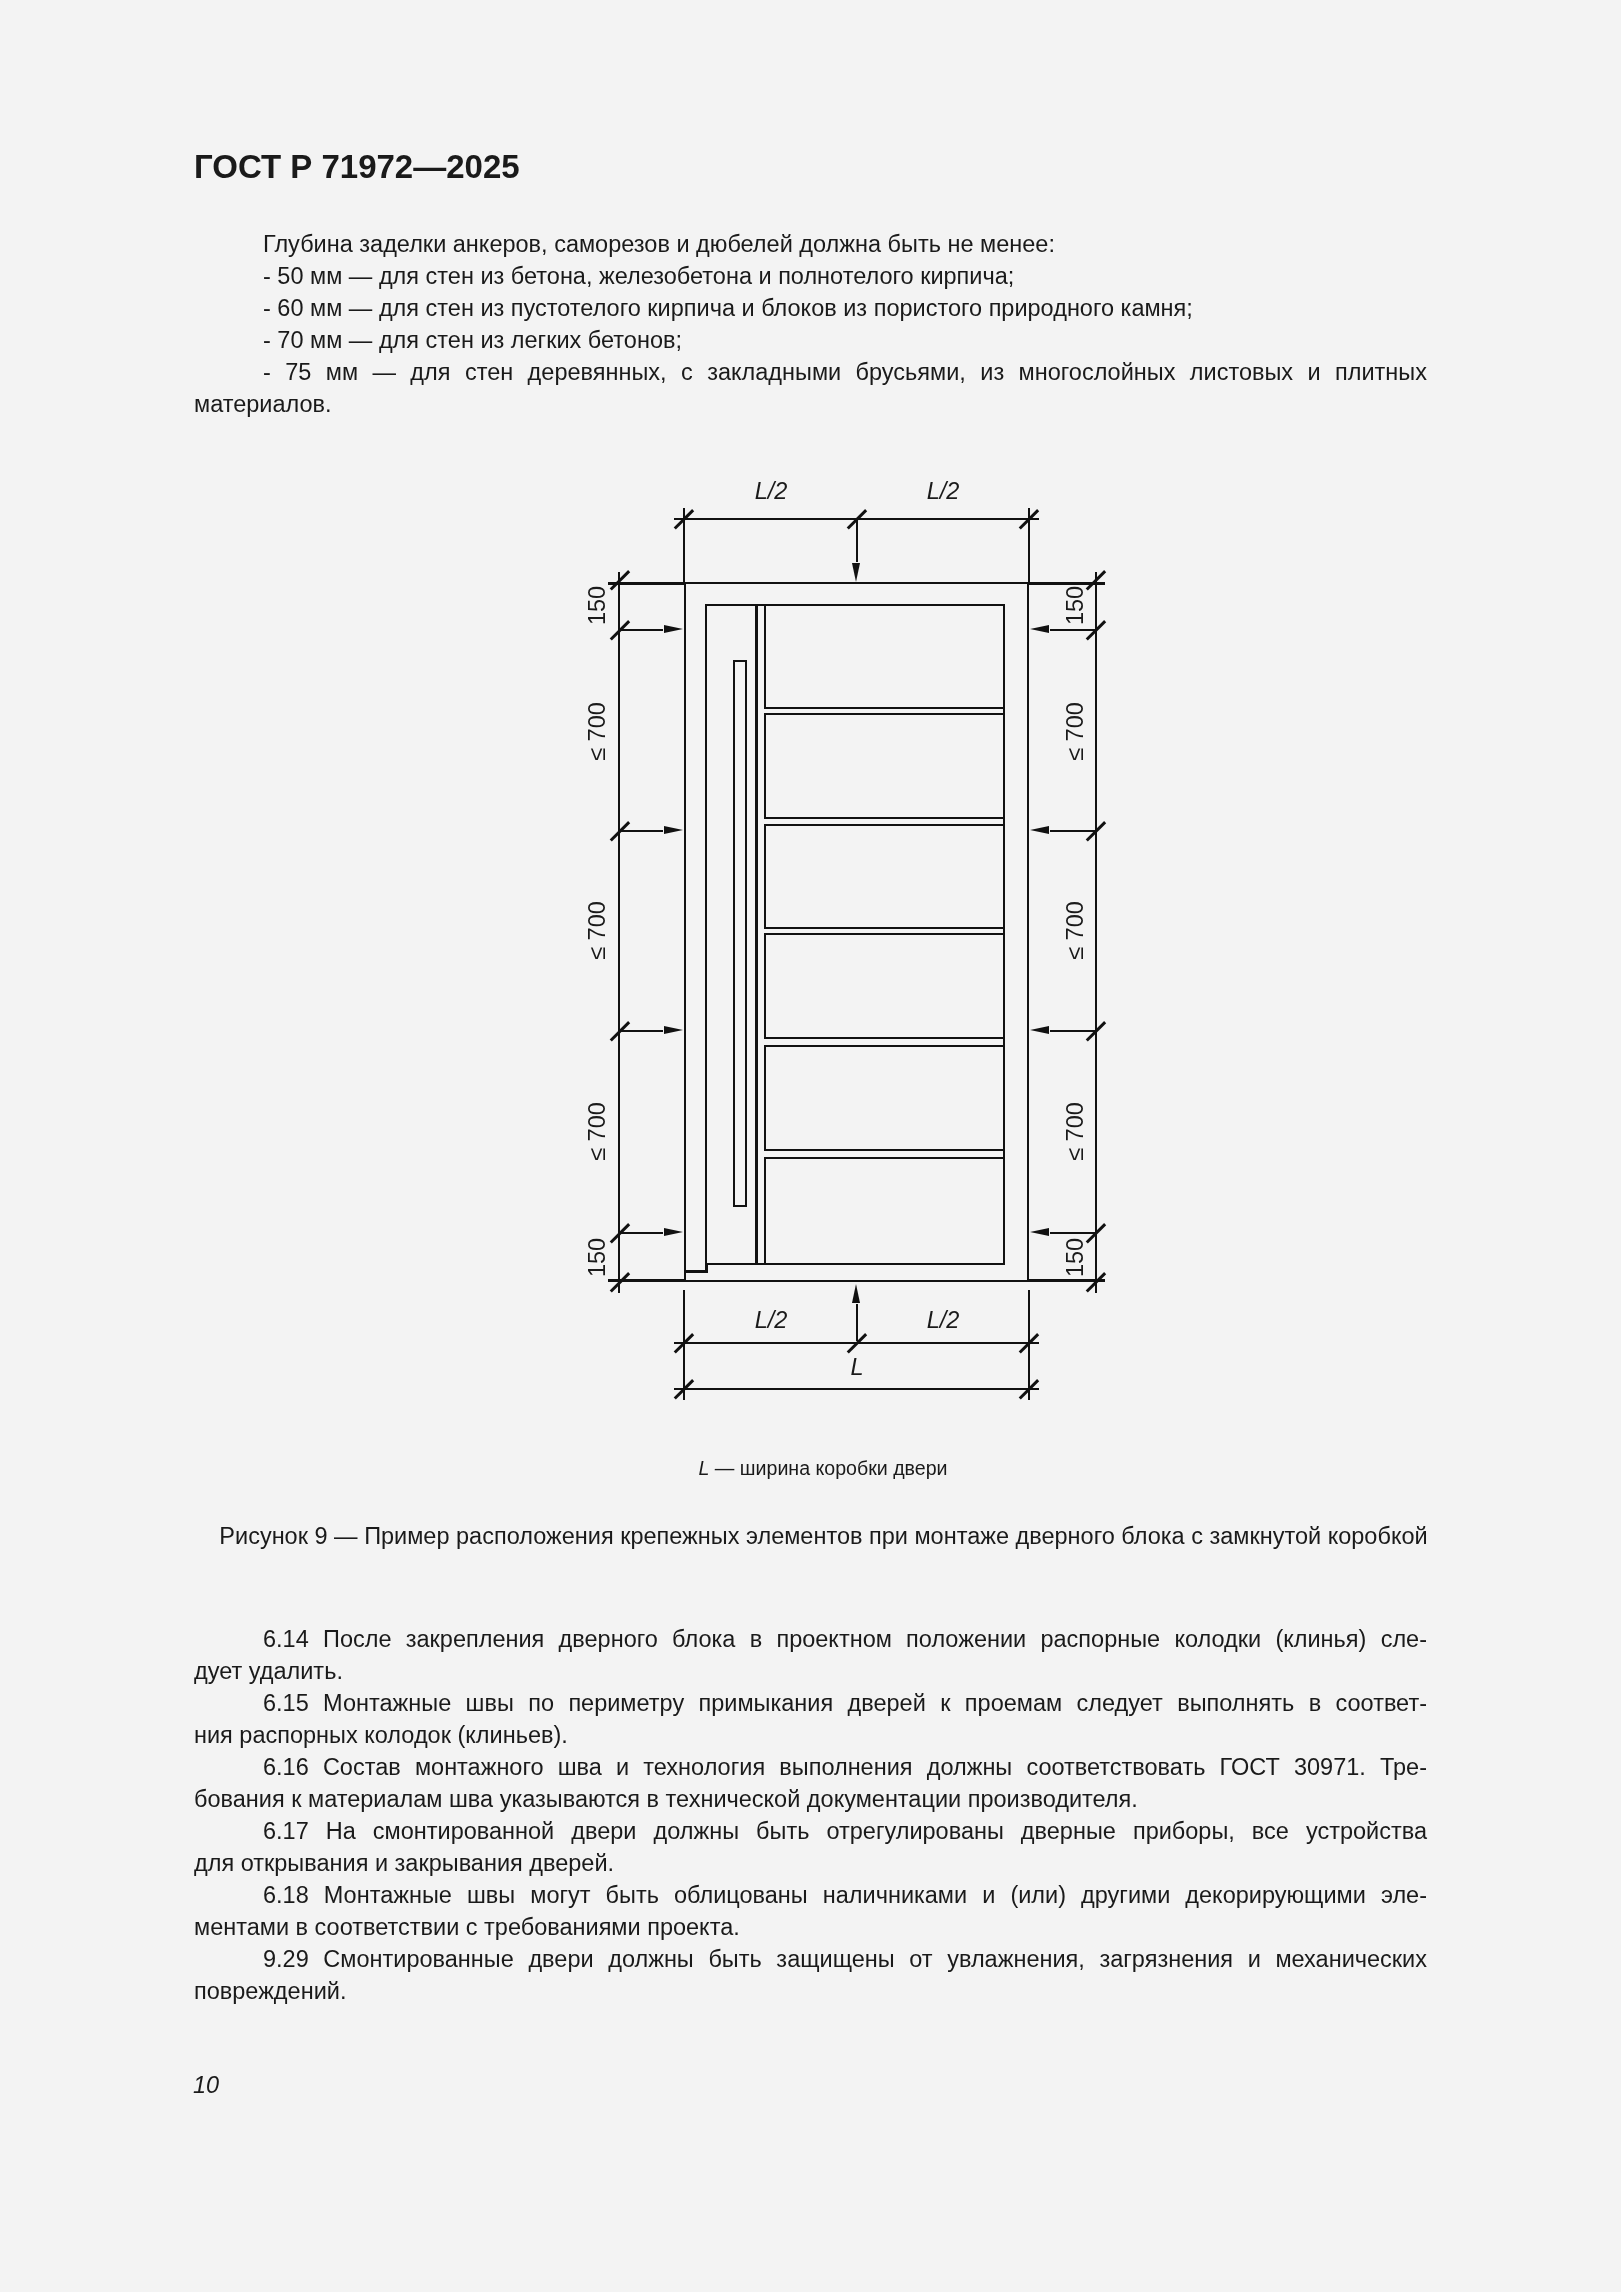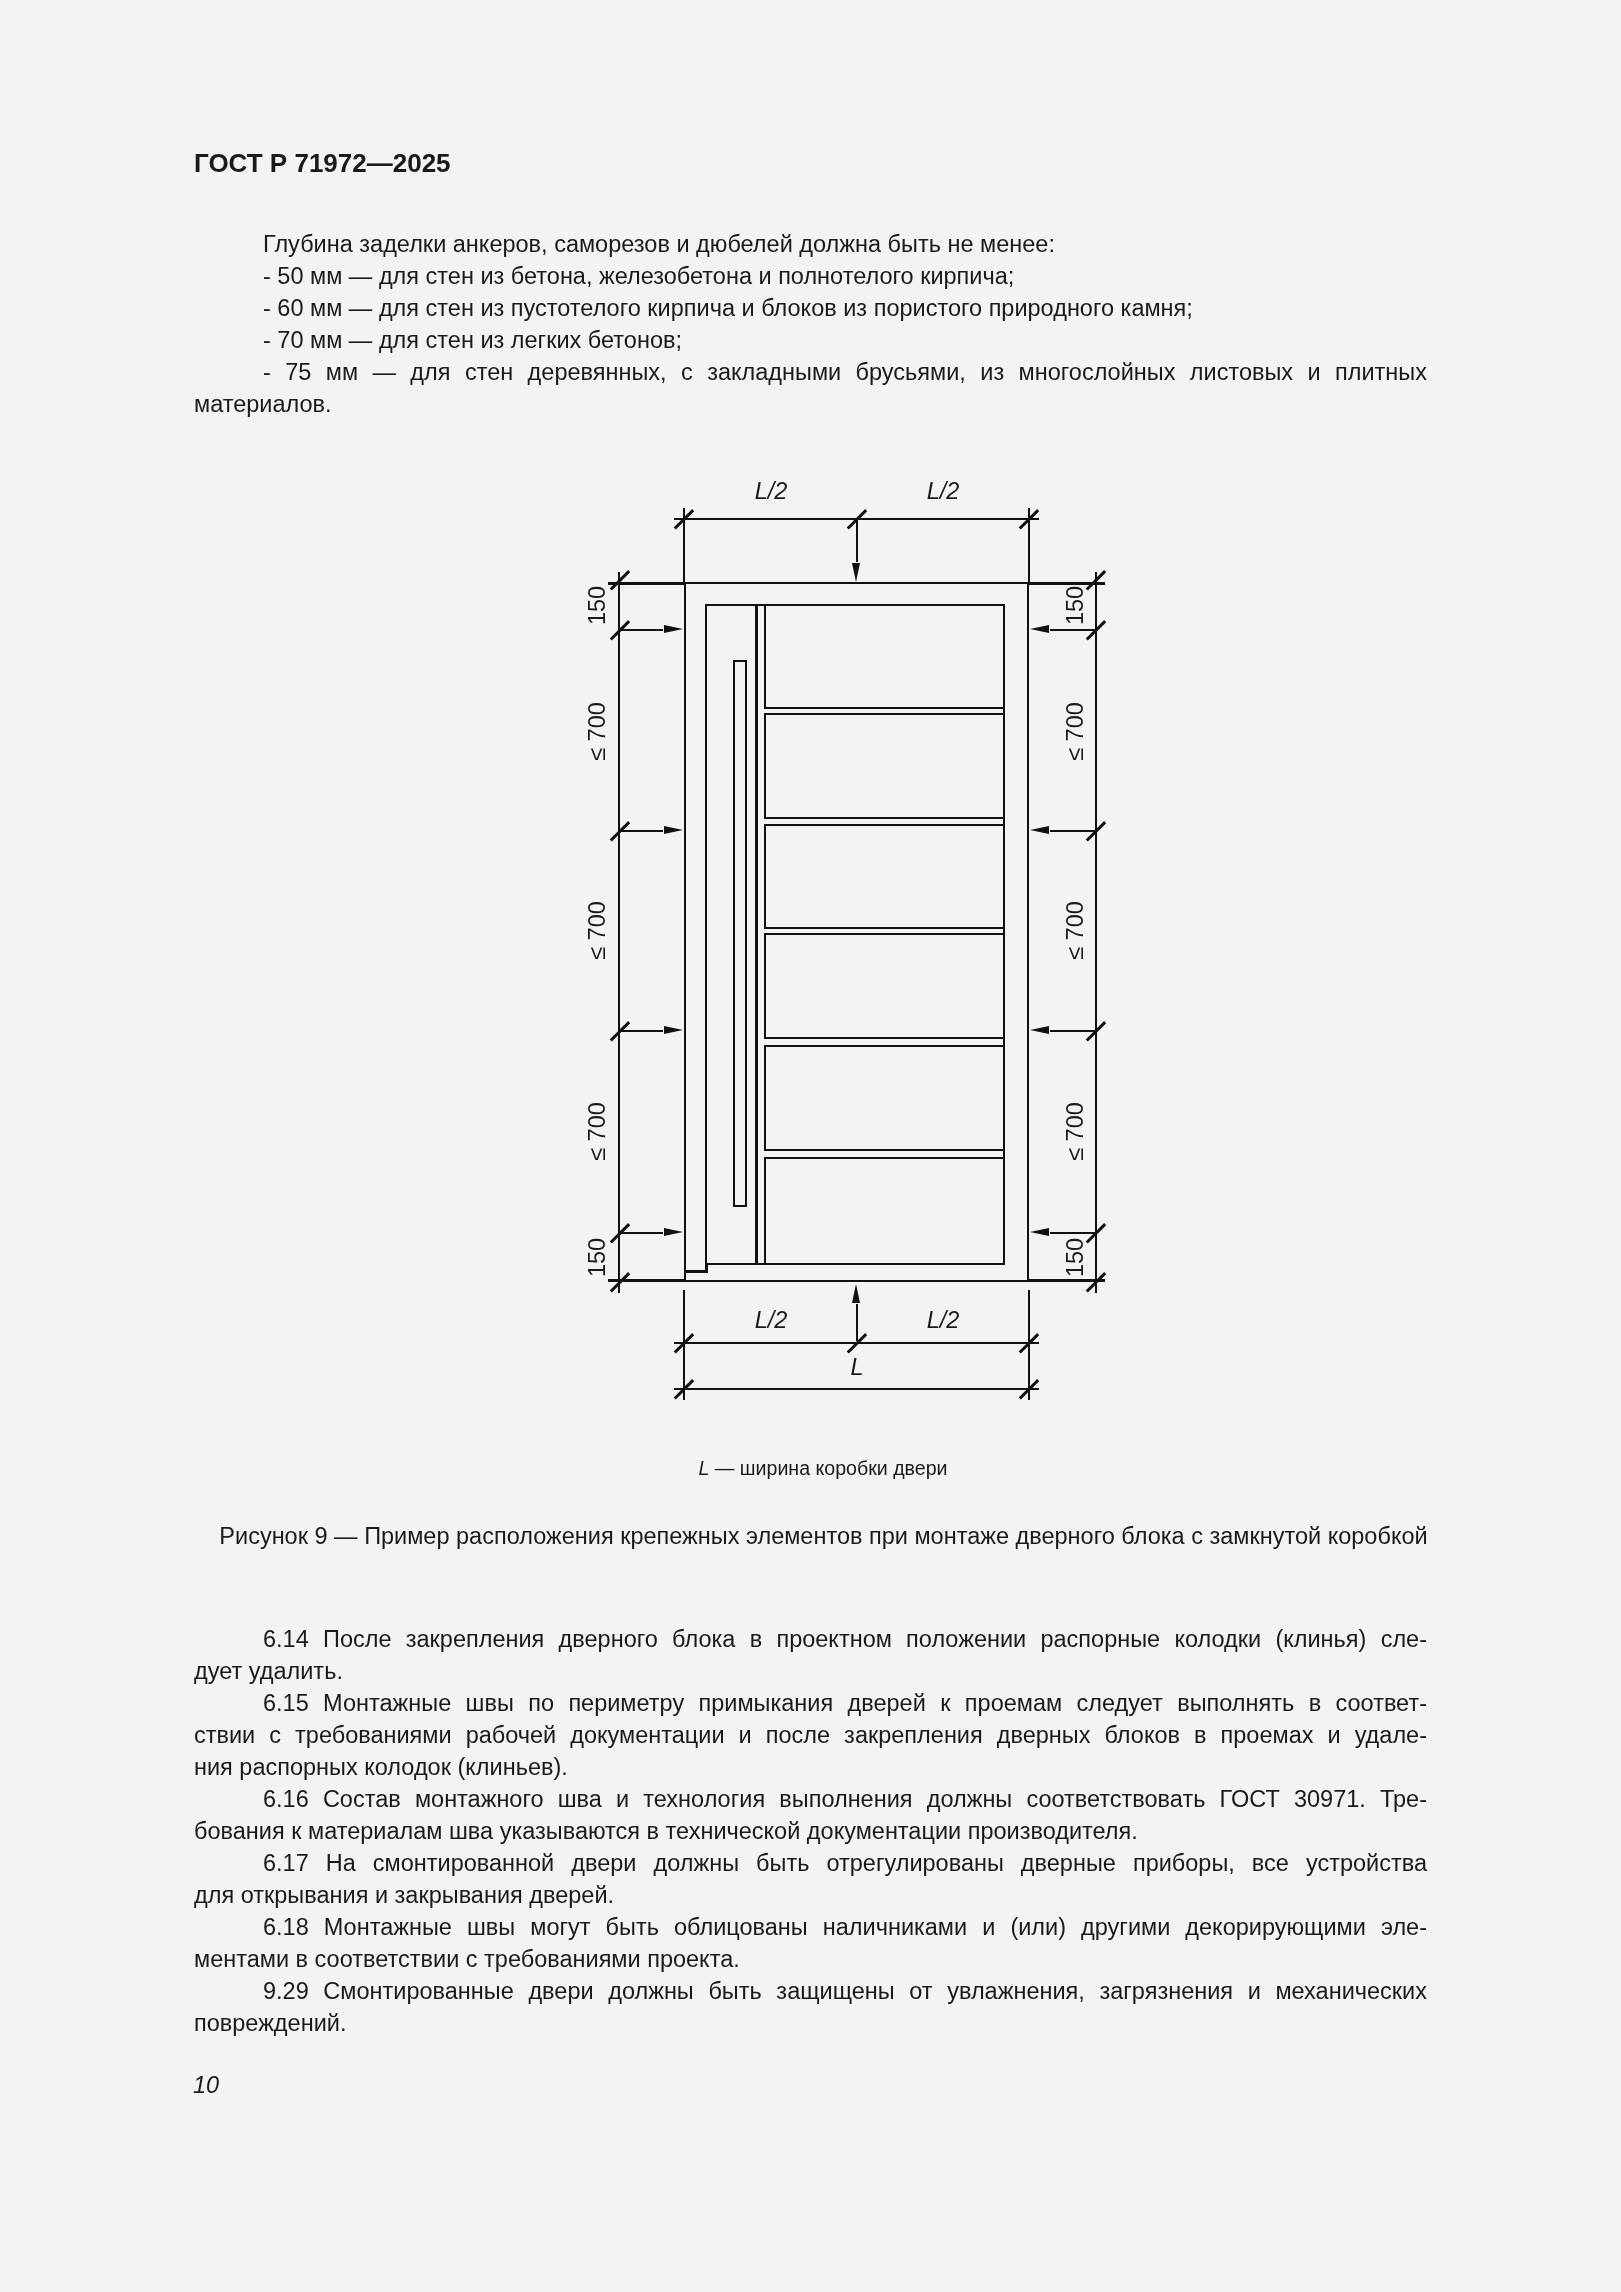--- a/index.html
+++ b/index.html
@@ -7,21 +7,21 @@
     width:1621px;height:2293px;
     background:#f3f3f3;
     font-family:"Liberation Sans", sans-serif;
     color:#1a1a1a;
     position:relative;
     overflow:hidden;
   }
   
   .doc-head{
     position:absolute;left:194px;top:148px;
-    font-size:26px;font-weight:bold;white-space:nowrap;
+    font-size:33px;font-weight:bold;white-space:nowrap;
   }
   .tblock{
     position:absolute;left:194px;width:1233px;
     font-size:23.5px;line-height:32px;
   }
   .ln{white-space:nowrap;}
   .ln.ind{padding-left:69px;}
   .ln.j{white-space:normal;text-align:justify;text-align-last:justify;}
   .fig-caption{
     position:absolute;left:194px;top:1523px;width:1259px;
@@ -166,21 +166,20 @@
 <div class="l-caption">
   <span class="sym">L</span><span> — ширина коробки двери</span>
 </div>
 
 <div class="fig-caption">Рисунок 9 — Пример расположения крепежных элементов при монтаже дверного блока с замкнутой коробкой</div>
 
 <div class="tblock" style="top:1623px">
   <div class="ln ind j">6.14 После закрепления дверного блока в проектном положении распорные колодки (клинья) сле-</div>
   <div class="ln">дует удалить.</div>
   <div class="ln ind j">6.15 Монтажные швы по периметру примыкания дверей к проемам следует выполнять в соответ-</div>
-  <div class="ln j">ствии с требованиями рабочей документации и после закрепления дверных блоков в проемах и удале-</div>
   <div class="ln">ния распорных колодок (клиньев).</div>
   <div class="ln ind j">6.16 Состав монтажного шва и технология выполнения должны соответствовать ГОСТ 30971. Тре-</div>
   <div class="ln">бования к материалам шва указываются в технической документации производителя.</div>
   <div class="ln ind j">6.17 На смонтированной двери должны быть отрегулированы дверные приборы, все устройства</div>
   <div class="ln">для открывания и закрывания дверей.</div>
   <div class="ln ind j">6.18 Монтажные швы могут быть облицованы наличниками и (или) другими декорирующими эле-</div>
   <div class="ln">ментами в соответствии с требованиями проекта.</div>
   <div class="ln ind j">9.29 Смонтированные двери должны быть защищены от увлажнения, загрязнения и механических</div>
   <div class="ln">повреждений.</div>
 </div>

